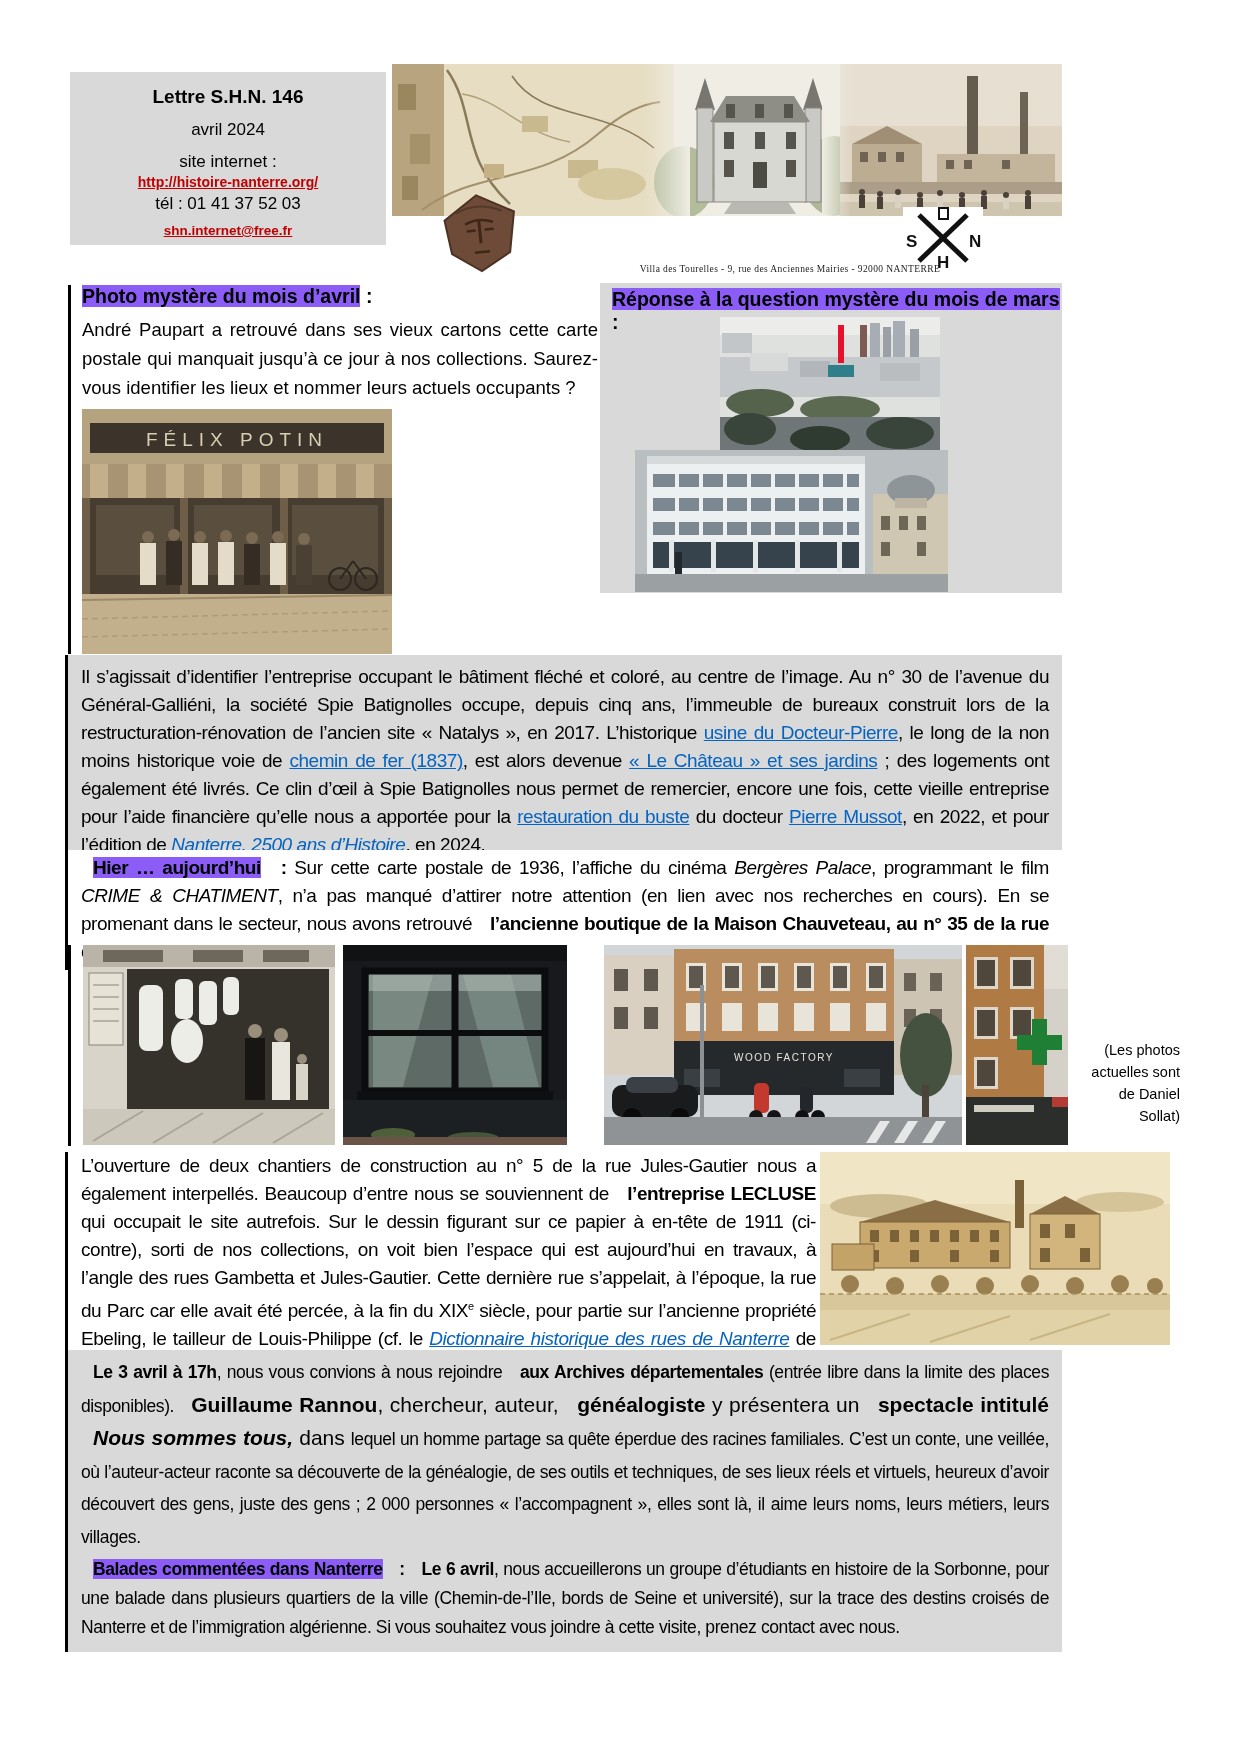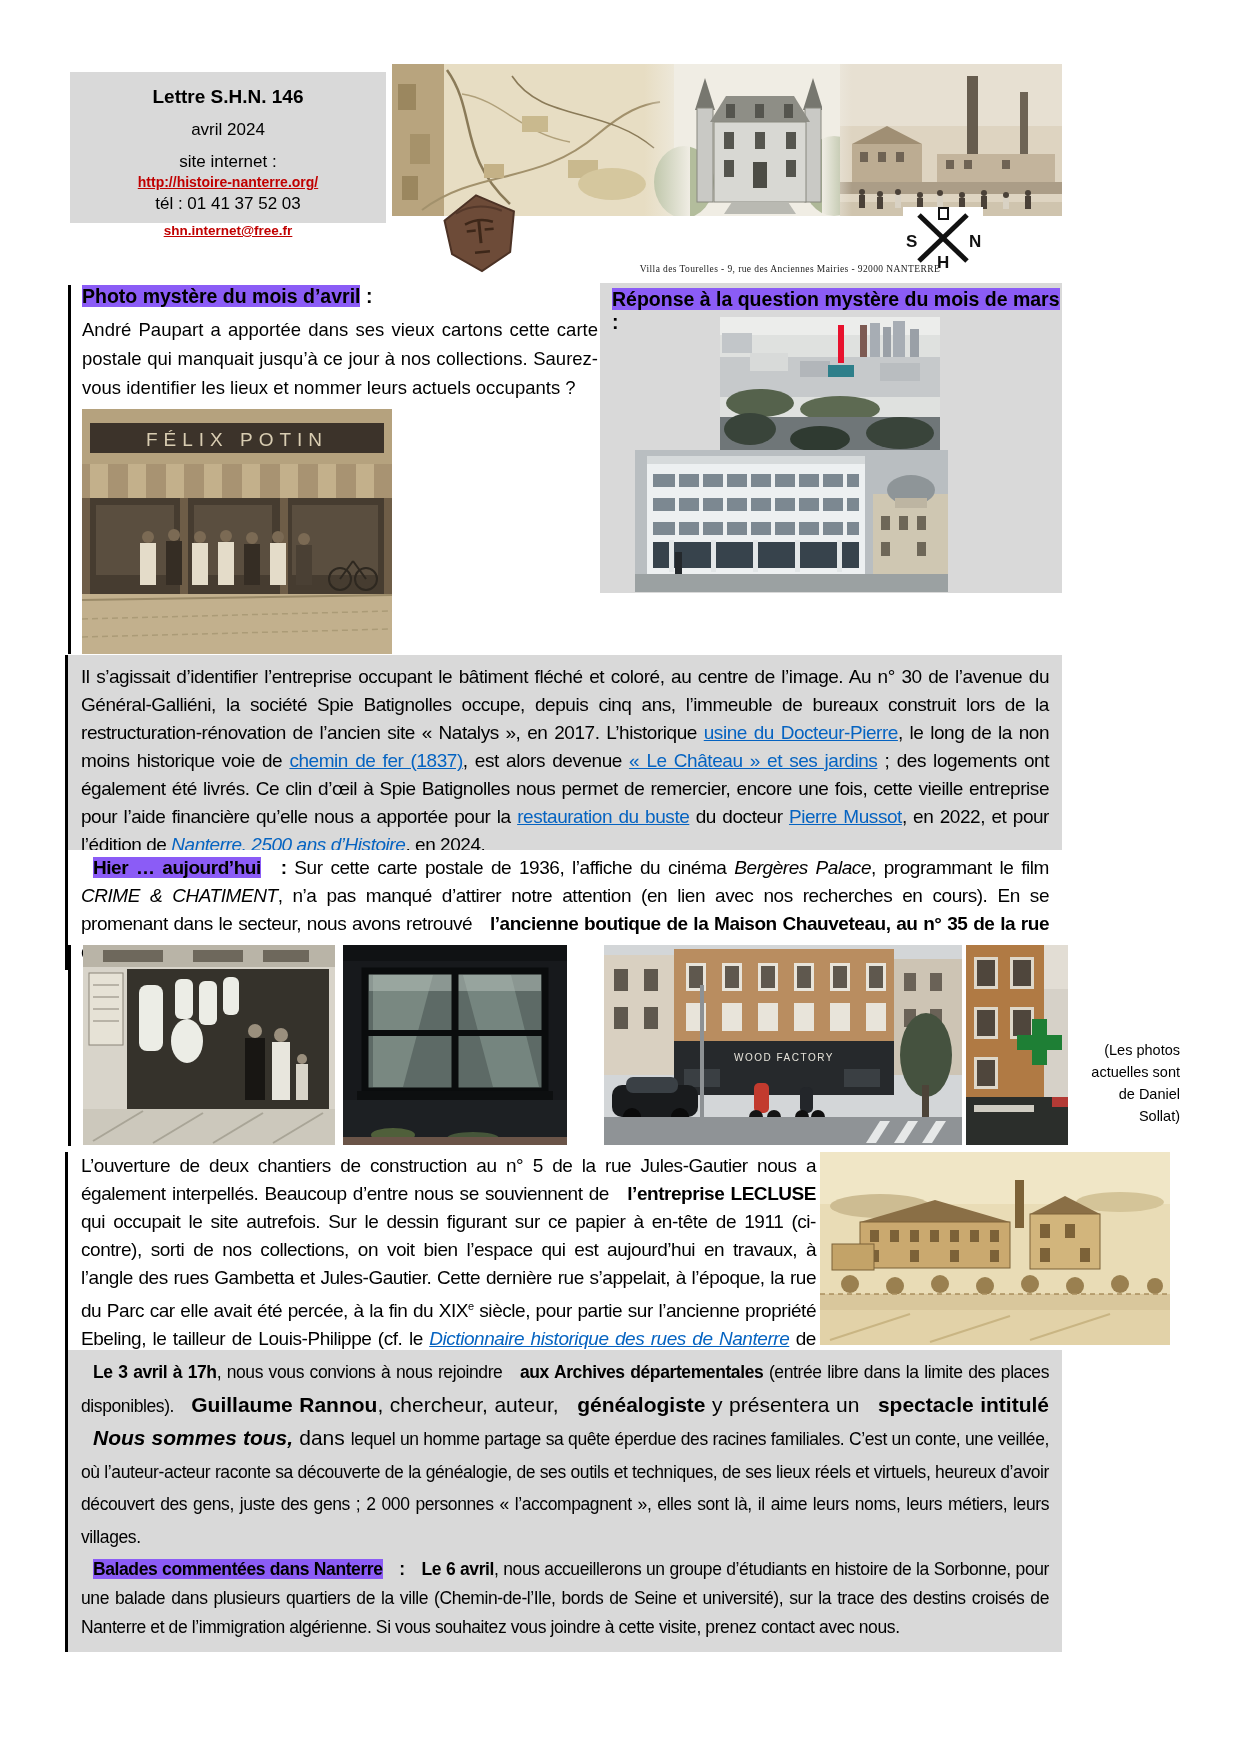--- a/index.html
+++ b/index.html
@@ -16,21 +16,21 @@
   .gray{ background:#d9d9d9; }
   .lb  { border-left:3px solid #000; }
   .pc  { font-size:19px; line-height:28px; letter-spacing:-0.45px; }
   .p   { font-size:18.5px; line-height:29px; }
   a.blink { color:#0563c1; text-decoration:underline; cursor:pointer; }
   a.blink.i { font-style:italic; }
   a.rlink { color:#c00000; text-decoration:underline; cursor:pointer; font-weight:bold; }
   .h   { font-size:19.5px; font-weight:bold; margin-bottom:6px; }
 
   
-  .masthead { left:70px; top:72px; width:316px; height:151px; background:#d9d9d9;
+  .masthead { left:70px; top:72px; width:316px; height:173px; background:#d9d9d9;
               text-align:center; padding-top:14px; }
   .m-title { font-size:19px; font-weight:bold; margin-bottom:12px; }
   .m-date  { font-size:17px; margin-bottom:12px; }
   .m-site  { font-size:17px; margin-bottom:2px; }
   .m-url   { font-size:14px; display:block; margin-bottom:4px; }
   .m-tel   { font-size:17px; margin-bottom:7px; }
   .m-mail  { font-size:13.5px; font-weight:normal; }
 
   
   .collage { left:392px; top:64px; width:670px; height:152px; }
@@ -194,21 +194,21 @@
     <rect x="36" y="1" width="9" height="11" fill="#fff" stroke="#111" stroke-width="2"></rect>
     <text x="3" y="40" font-size="17" font-weight="bold" font-family="Liberation Serif,serif" fill="#111">S</text>
     <text x="66" y="40" font-size="17" font-weight="bold" font-family="Liberation Serif,serif" fill="#111">N</text>
     <text x="34" y="61" font-size="17" font-weight="bold" font-family="Liberation Serif,serif" fill="#111">H</text>
   </svg>
 
   <div class="abs soc-addr">Villa des Tourelles - 9, rue des Anciennes Mairies - 92000 NANTERRE</div>
 
   <div class="abs leftcol lb">
     <div class="h"><span class="hl">Photo mystère du mois d’avril</span><span> :</span></div>
-    <p class="p just">André Paupart a apportée dans ses vieux cartons cette carte postale qui manquait jusqu’à ce jour à nos collections. Saurez-vous identifier les lieux et nommer leurs actuels occupants ?</p>
+    <p class="p just">André Paupart a retrouvé dans ses vieux cartons cette carte postale qui manquait jusqu’à ce jour à nos collections. Saurez-vous identifier les lieux et nommer leurs actuels occupants ?</p>
 
     <svg class="ph-mystery" viewBox="0 0 310 245" preserveAspectRatio="none">
       <rect width="310" height="245" fill="#c9b795"></rect>
       <rect width="310" height="55" fill="#b5a27e"></rect>
       <rect x="8" y="14" width="294" height="30" fill="#3c332a"></rect>
       <text x="155" y="37" font-size="19" fill="#d9cdb2" text-anchor="middle" letter-spacing="6">FÉLIX POTIN</text>
       <rect x="0" y="55" width="310" height="34" fill="#a89372"></rect>
       <g fill="#c3b08b">
           <rect x="8" y="55" width="18" height="34"></rect>
           <rect x="46" y="55" width="18" height="34"></rect>

